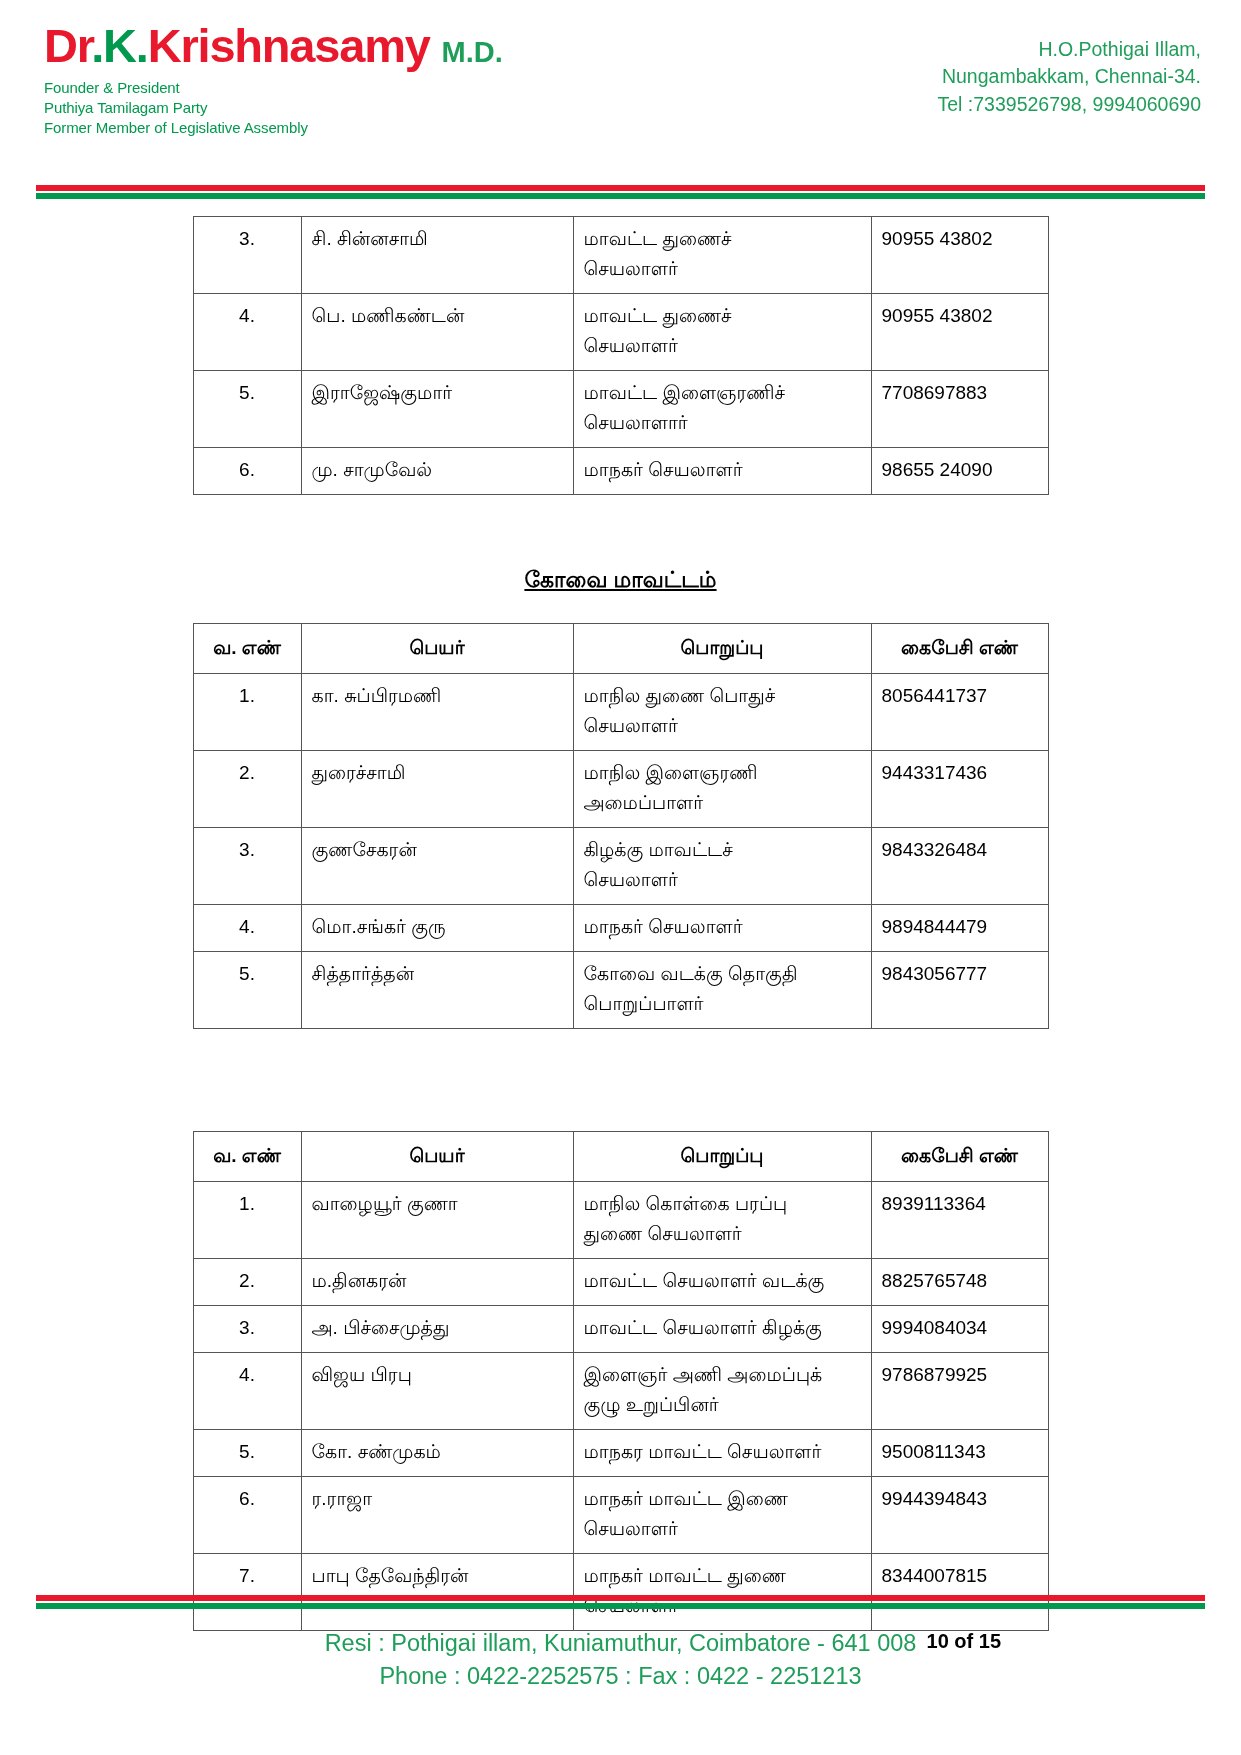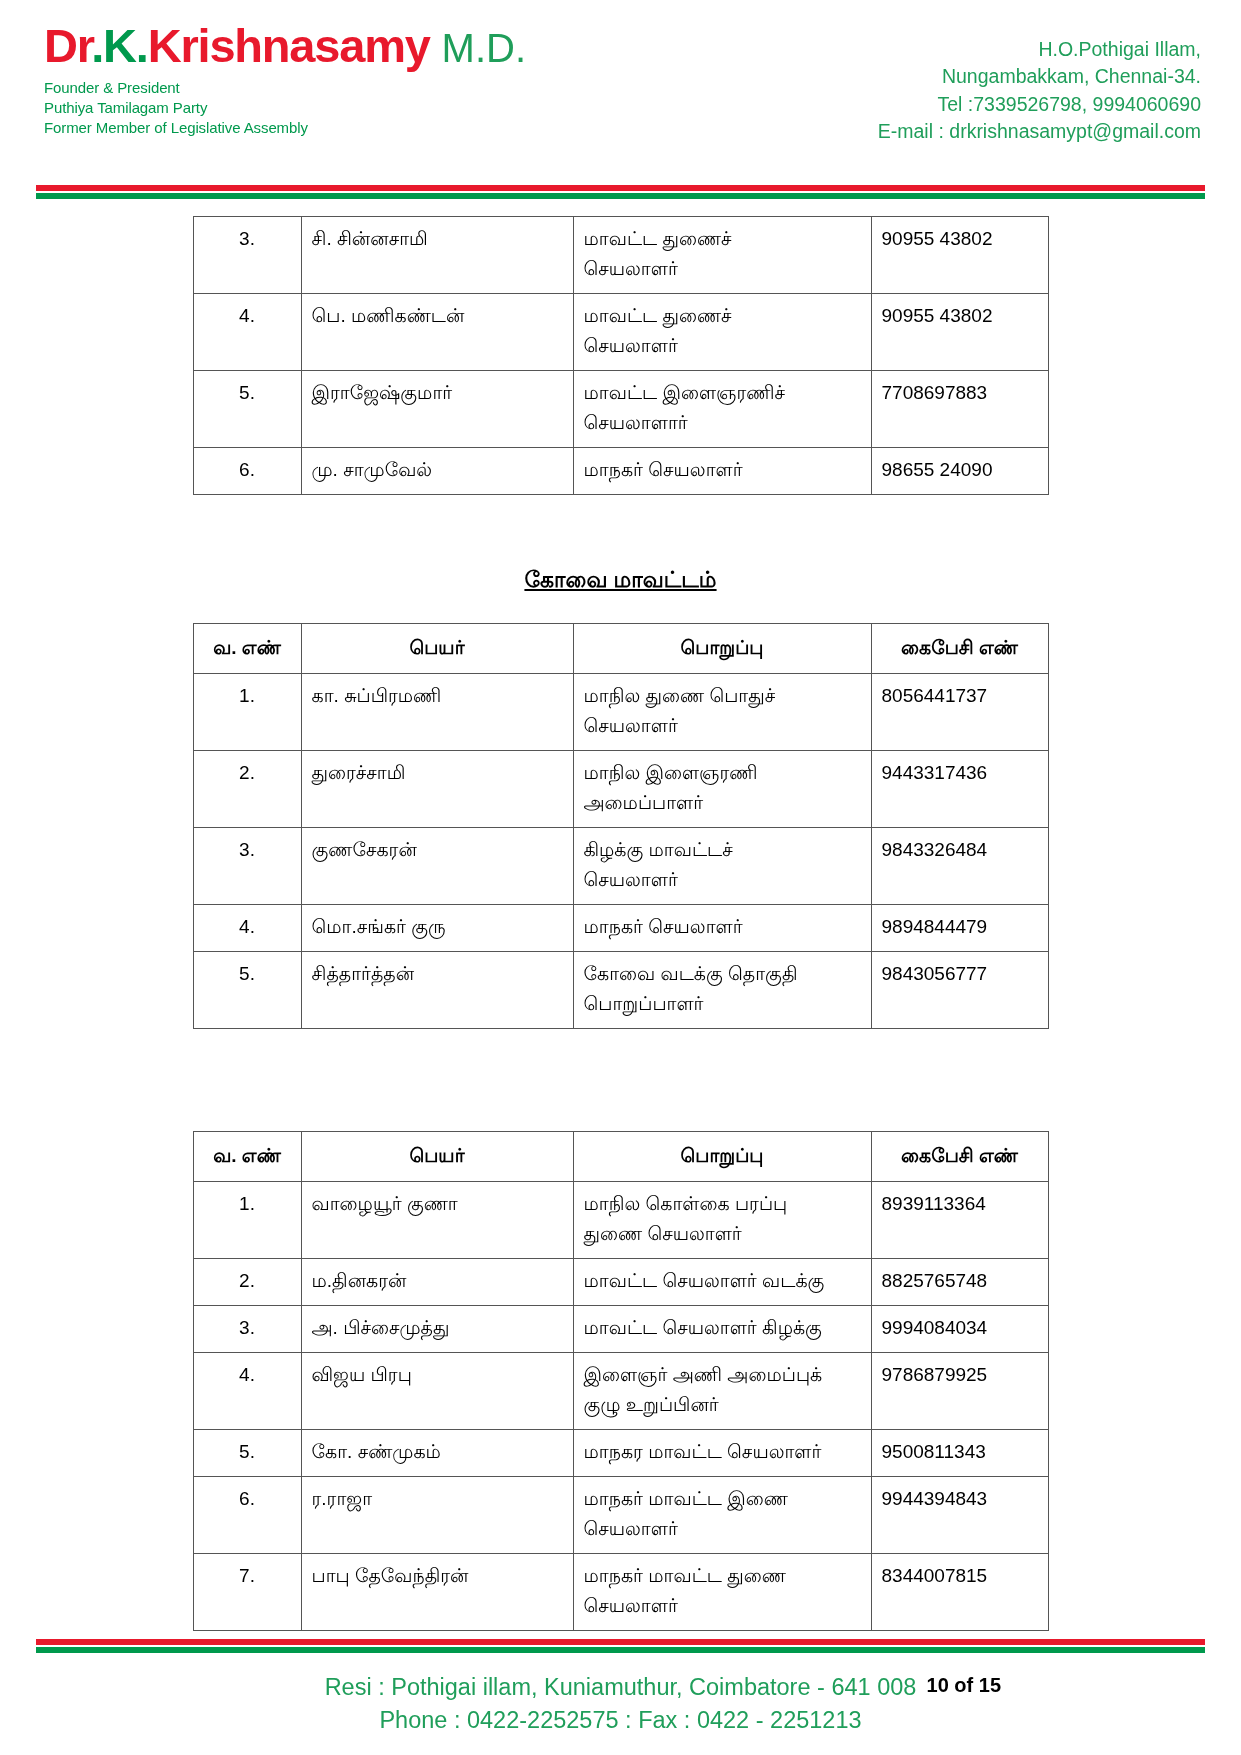--- a/index.html
+++ b/index.html
@@ -30,22 +30,22 @@
     font-size: 47px;
     font-weight: bold;
     line-height: 1.0;
     letter-spacing: -1.2px;
     white-space: nowrap;
     margin-bottom: 9px;
   }
   .doc-name .seg-red { color: #e8192c; }
   .doc-name .seg-green { color: #00994d; }
   .doc-name .md {
-    font-size: 40px;
-    font-weight: normal;
+    font-size: 29px;
+    font-weight: bold;
     color: #1f9e5a;
     letter-spacing: 0;
   }
   .lh-sub {
     color: #00994d;
     font-size: 15px;
     line-height: 1.33;
     font-weight: normal;
     letter-spacing: -0.1px;
   }
@@ -109,21 +109,21 @@
   .gap-a { height: 72px; }
   .gap-b { height: 28px; }
   .gap-c { height: 74px; }
 
   .top-spacer { height: 16px; }
 
   
   .footer {
     position: absolute;
     left: 0; right: 0; bottom: 0;
-    height: 116px;
+    height: 160px;
   }
   .f-rule-wrap { position: absolute; left: 36px; right: 36px; top: 0; }
   .f-rule-red { height: 6px; background: #e8192c; }
   .f-rule-green { height: 6px; background: #00994d; margin-top: 2px; }
   .f-text {
     text-align: center;
     color: #1f9e5a;
     font-size: 23.5px;
     line-height: 1.42;
     padding-top: 32px;
@@ -148,21 +148,20 @@
       <div class="lh-sub">
         <div>Founder &amp; President</div>
         <div>Puthiya Tamilagam Party</div>
         <div>Former Member of Legislative Assembly</div>
       </div>
     </div>
     <div class="lh-right">
       <div>H.O.Pothigai Illam,</div>
       <div>Nungambakkam, Chennai-34.</div>
       <div>Tel :7339526798, 9994060690</div>
-      <div>E-mail : drkrishnasamypt@gmail.com</div>
     </div>
   </div>
   <div class="rule-wrap">
     <div class="rule-red"></div>
     <div class="rule-green"></div>
   </div>
 </div>
 
 <div class="content">
 

